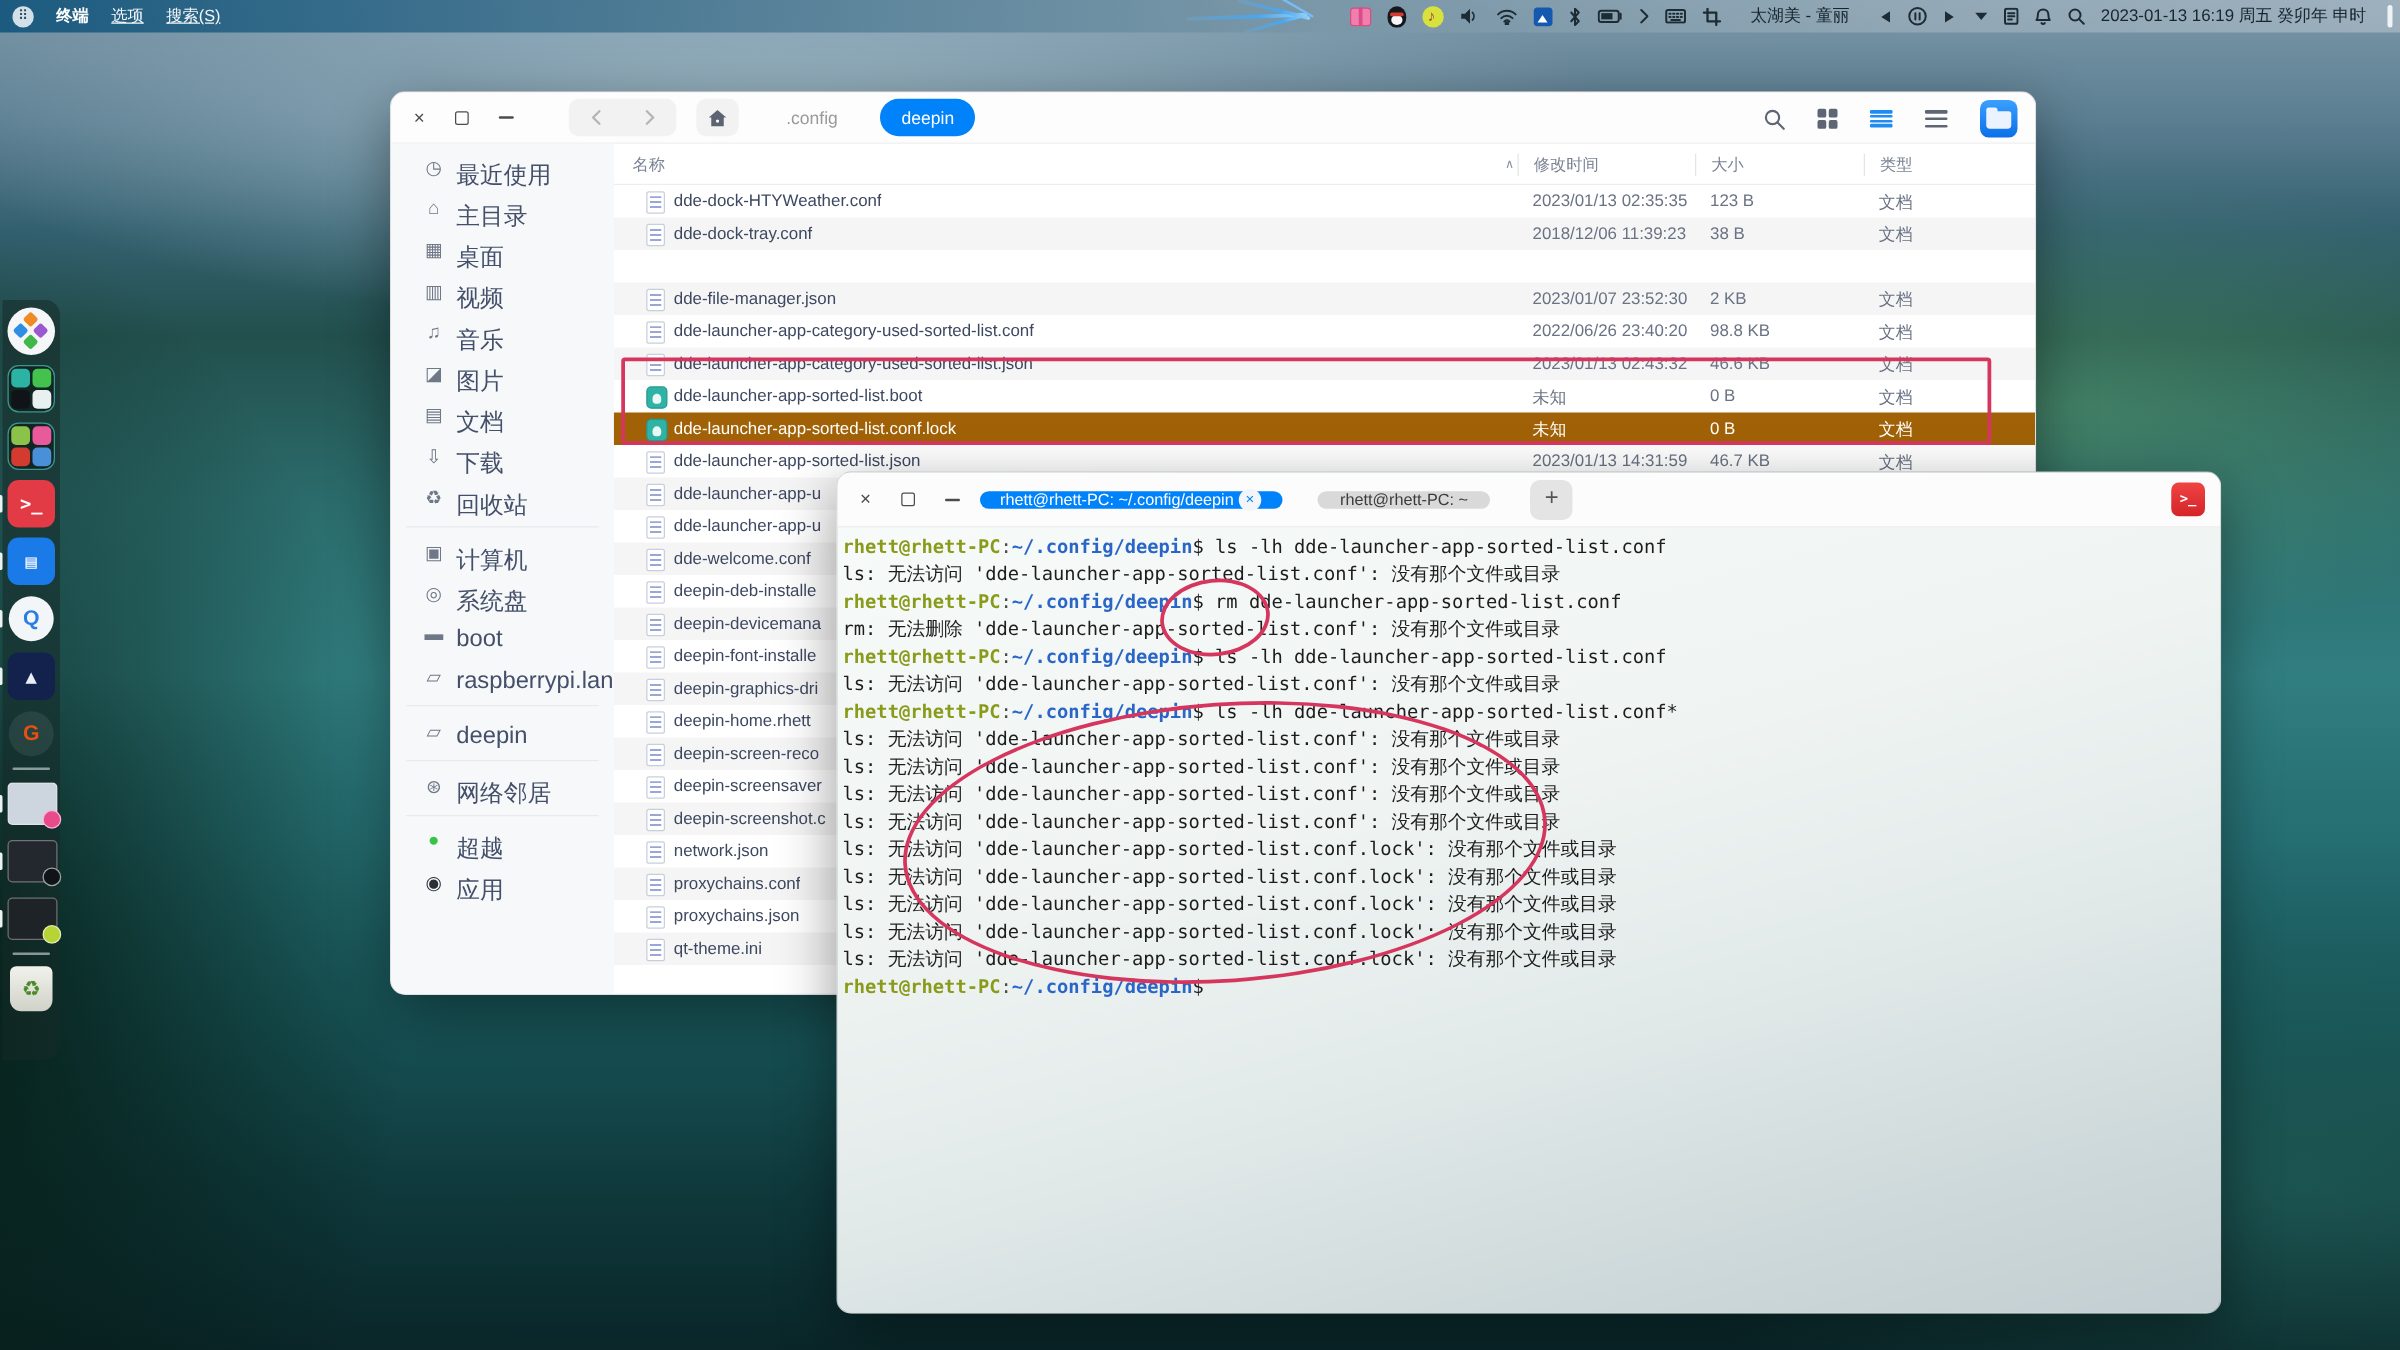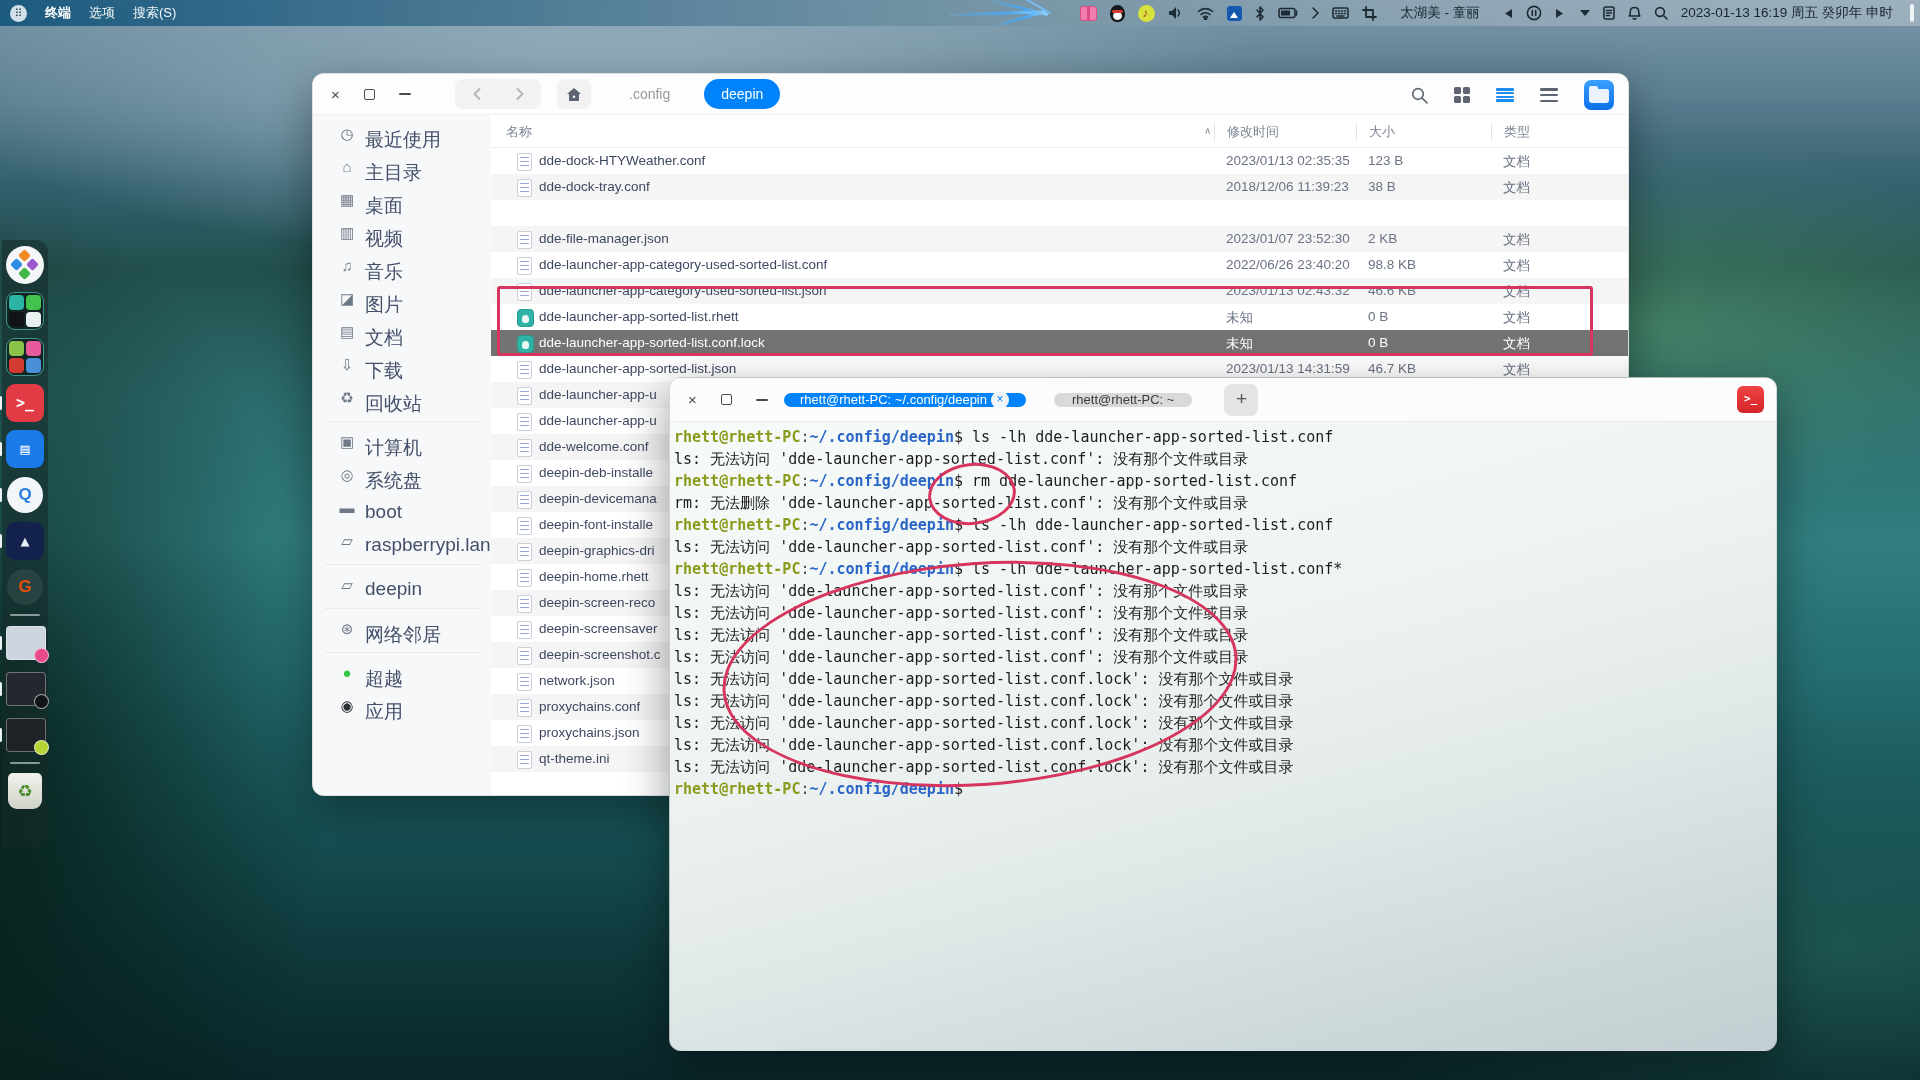--- a/index.html
+++ b/index.html
@@ -18,21 +18,21 @@
   }
 
   
   .topbar { position:absolute; left:0; top:0; width:1920px; height:26px; z-index:60;
     background:linear-gradient(90deg, rgba(20,86,124,.92) 0%, rgba(62,112,140,.78) 28%, rgba(120,150,166,.62) 55%, rgba(160,178,190,.62) 78%, rgba(175,190,200,.66) 100%);
     display:flex; align-items:center; font-size:13px; color:#fff; }
   .tb-left { display:flex; align-items:center; gap:18px; padding-left:10px; }
   .tb-launcher { width:17px; height:17px; border-radius:50%; background:rgba(230,238,244,.9);
     color:#33505e; font-size:11px; line-height:17px; text-align:center; }
   .tb-appmenu { font-weight:bold; }
-  .tb-menuitem { color:rgba(255,255,255,.95); }
+  .tb-menuitem { color:rgba(255,255,255,.95);text-decoration:underline; }
   .tb-right { position:absolute; right:6px; top:0; height:26px; display:flex; align-items:center; gap:13px; color:#17262e; }
   .tb-right svg { display:block; }
   .wings { position:relative; width:118px; height:20px; }
   .wings i { position:absolute; display:block; border-radius:4px;
     background:linear-gradient(90deg, rgba(120,190,250,.15), #4aa6ee 60%, #8fd0ff); }
   .wings i:nth-child(1){ left:0;  top:9px;  width:95px; height:3px; transform:rotate(-2deg);}
   .wings i:nth-child(2){ left:40px; top:3px; width:60px; height:3px; transform:rotate(14deg);}
   .wings i:nth-child(3){ left:46px; top:14px; width:52px; height:3px; transform:rotate(-16deg);}
   .wings i:nth-child(4){ left:70px; top:1px; width:34px; height:2px; transform:rotate(30deg); background:#77bdf4;}
   .gift { width:17px; height:15px; background:#f07fae; border:1.5px solid #d94c86; border-radius:3px; position:relative; }
@@ -99,21 +99,21 @@
   .sb-divider { height:1px; background:#e8eaee; margin:5px 12px; }
 
   .fm-header { position:absolute; left:178px; top:41px; right:0; height:33px; border-bottom:1px solid #ededed; font-size:13px; color:#7b8494; }
   .fm-header span { position:absolute; top:8px;font-family:Liberation Serif, serif; }
   .fm-header .h-sep { border-left:1px solid #e5e5e5; padding-left:12px; }
   .sort-caret { font-size:10px; color:#8a93a3; }
 
   .fm-rows { position:absolute; left:178px; top:74px; right:0; height:624px; overflow:hidden; }
   .frow { position:absolute; left:0; right:0; height:26px; font-size:13.5px; color:#3d4860; }
   .frow.zebra { background:#f5f5f5; }
-  .frow.selected { background:#737373; color:#fff; }
+  .frow.selected { background:#a16207; color:#fff; }
   .frow span { position:absolute; top:5px; white-space:nowrap; }
   .frow .c-name { left:48px; max-width:660px; overflow:hidden; }
   .frow .c-mtime { left:735px; color:#6a7384; }
   .frow .c-size { left:877px; color:#6a7384; }
   .frow .c-type { left:1012px; color:#6a7384; }
   .frow.selected .c-mtime, .frow.selected .c-size, .frow.selected .c-type { color:#fff; }
   .ficon { position:absolute; left:26px; top:4px; width:15px; height:18px; background:#fff; border:1px solid #c9cedb; border-radius:2px; }
   .ficon:before { content:""; position:absolute; left:2px; right:2px; top:3px; height:11px;
     background:repeating-linear-gradient(180deg,#9aa6d8 0 1.5px, transparent 1.5px 4px); }
   .ficon.teal { background:#2fb3a6; border-color:#259a8f; border-radius:4px; width:17px; }
@@ -463,21 +463,21 @@
       </div>
       <div class="frow zebra" style="top: 130px;">
         <span class="ficon"></span>
         <span class="c-name">dde-launcher-app-category-used-sorted-list.json</span>
         <span class="c-mtime">2023/01/13 02:43:32</span>
         <span class="c-size">46.6 KB</span>
         <span class="c-type">文档</span>
       </div>
       <div class="frow" style="top: 156px;">
         <span class="ficon teal"></span>
-        <span class="c-name">dde-launcher-app-sorted-list.rhett</span>
+        <span class="c-name">dde-launcher-app-sorted-list.boot</span>
         <span class="c-mtime">未知</span>
         <span class="c-size">0 B</span>
         <span class="c-type">文档</span>
       </div>
       <div class="frow selected" style="top: 182px;">
         <span class="ficon teal"></span>
         <span class="c-name">dde-launcher-app-sorted-list.conf.lock</span>
         <span class="c-mtime">未知</span>
         <span class="c-size">0 B</span>
         <span class="c-type">文档</span>

